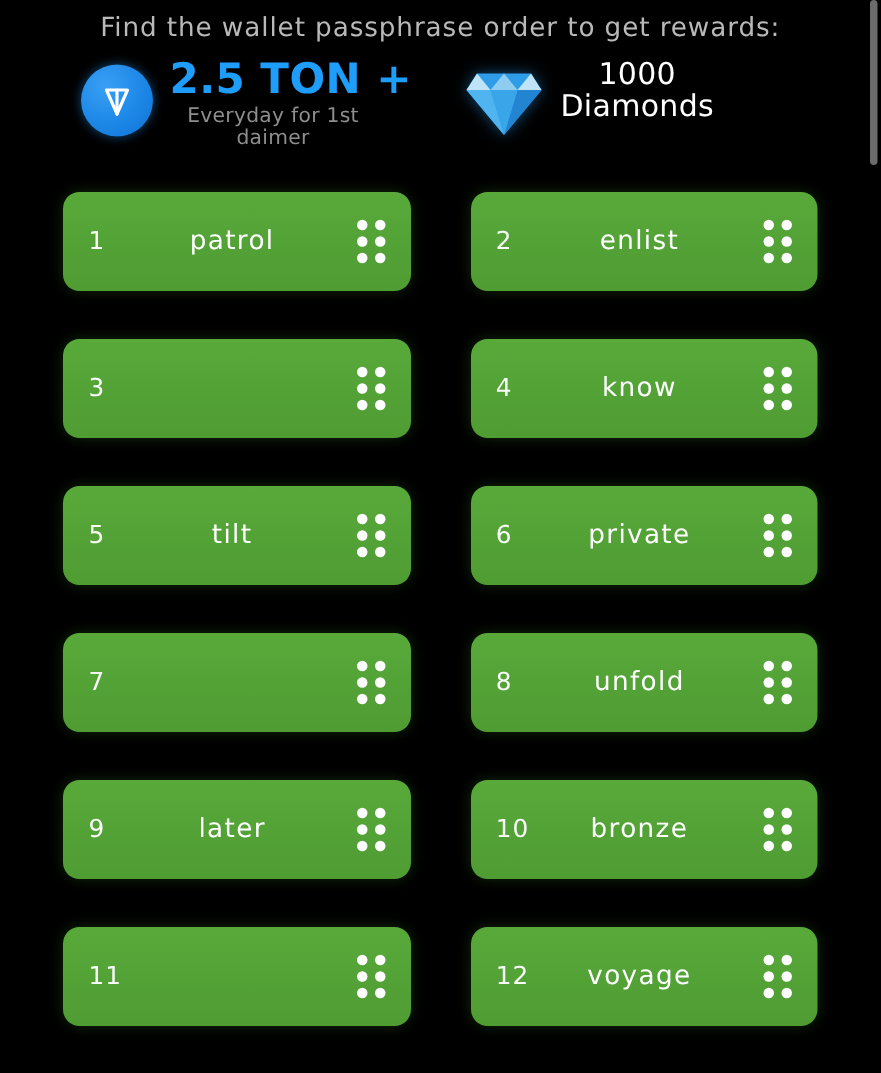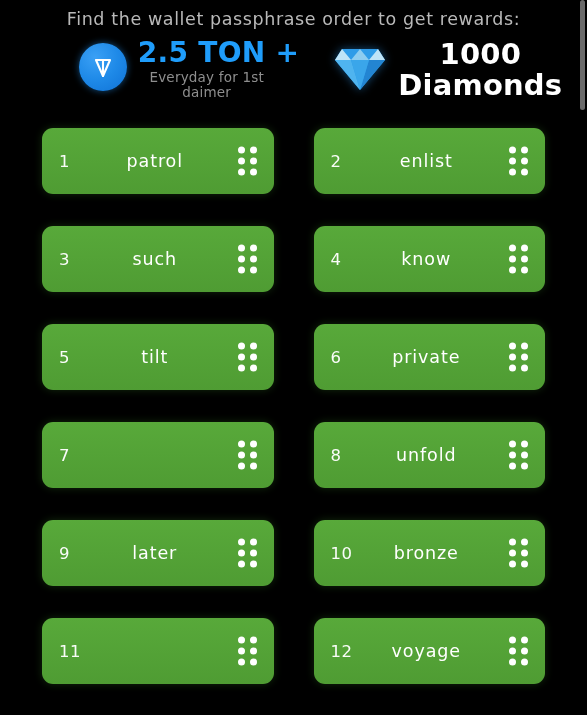--- a/index.html
+++ b/index.html
@@ -27,21 +27,21 @@
     letter-spacing: 0.6px;
     font-weight: 400;
     white-space: nowrap;
     text-align: center;
   }
 
   
   .rewards {
     display: flex;
     align-items: flex-start;
-    justify-content: center;
+    justify-content: flex-start;
     gap: 34px;
     margin-top: 9px;
     padding-left: 6px;
     margin-left: 48px;
   }
   .reward {
     display: flex;
     align-items: flex-start;
     gap: 11px;
   }
@@ -78,22 +78,22 @@
   }
 
   
   .gem {
     flex: 0 0 auto;
     margin-top: 3px;
     filter: drop-shadow(0 0 5px rgba(40,150,235,0.5));
   }
   .dia-text {
     color: #ffffff;
-    font-size: 29px;
-    font-weight: 700;
+    font-size: 20px;
+    font-weight: 400;
     line-height: 1.06;
     letter-spacing: 0.2px;
     padding-top: 1px;
   }
 
   
   .grid {
     margin-top: 28px;
     padding: 0 42px;
     display: grid;
@@ -229,21 +229,20 @@
         <i></i>
         <i></i>
         <i></i>
         <i></i>
         <i></i>
         <i></i>
       </span>
     </div>
     <div class="tile">
       <span class="tile-num">3</span>
-      <span class="tile-word">such</span>
       <span class="handle">
         <i></i>
         <i></i>
         <i></i>
         <i></i>
         <i></i>
         <i></i>
       </span>
     </div>
     <div class="tile">

